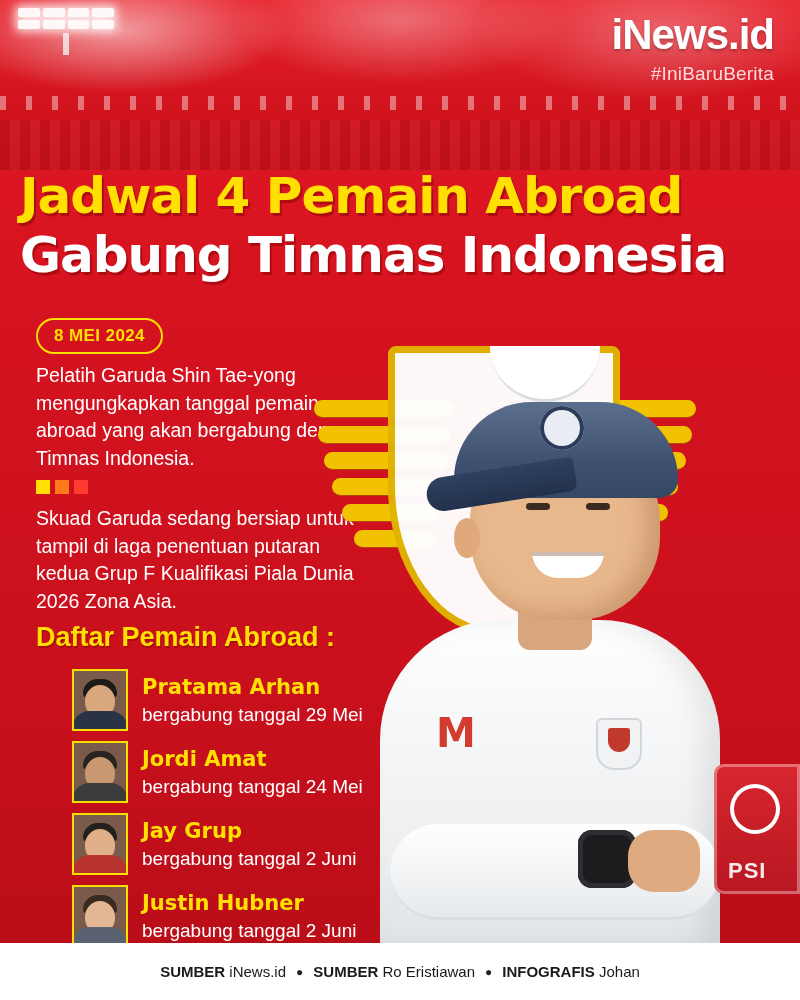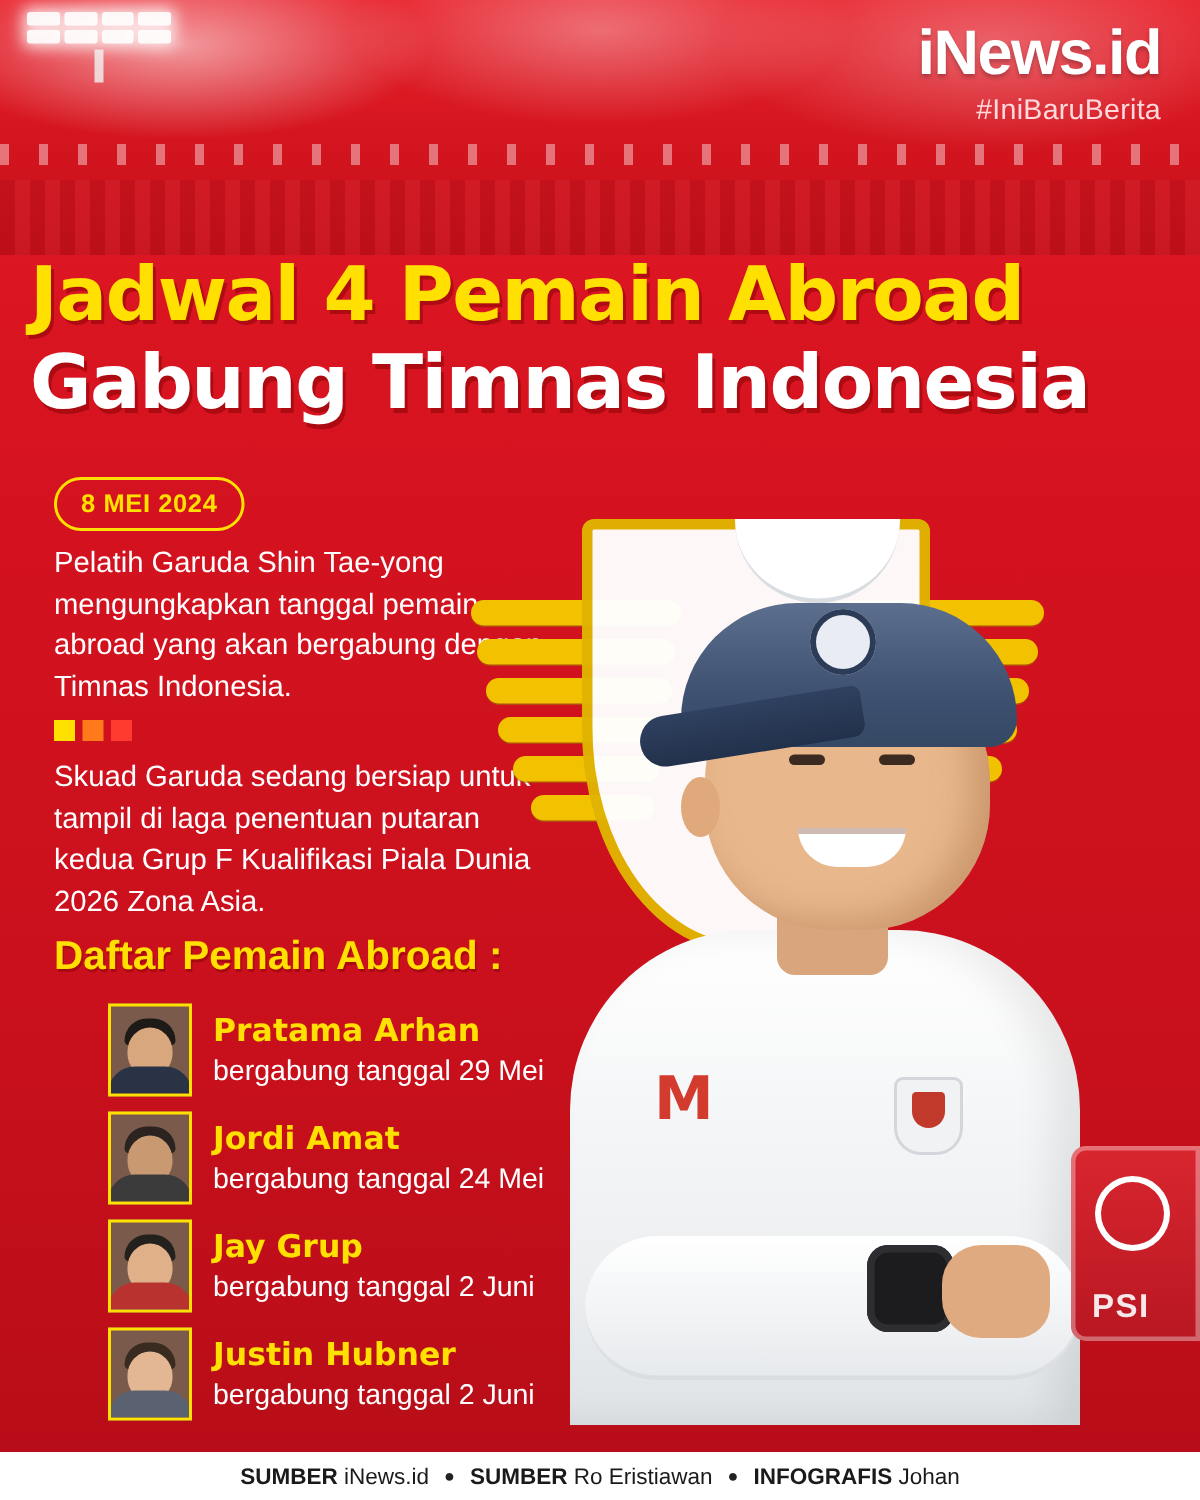--- a/index.html
+++ b/index.html
@@ -261,21 +261,21 @@
     position:absolute; left: 16px; top: 20px; width: 50px; height: 50px;
     border-radius: 50%; box-shadow: inset 0 0 0 4px #fff;
   }
   .sponsor .txt {
     position:absolute; left: 14px; bottom: 10px; color:#fff; font-weight:bold;
     font-size: 22px; letter-spacing: 1px; opacity:.9;
   }
 
   
   .footer {
-    position:absolute; left:0; bottom:0; width:800px; height:32px;
+    position:absolute; left:0; bottom:0; width:800px; height:57px;
     background:#ffffff; display:flex; align-items:center; justify-content:center;
     gap: 10px; color:#1a1a1a; font-size: 15px;
   }
   .footer b { font-weight: bold; }
   .footer .bullet { color:#222; font-size: 12px; }
   .footer .seg { white-space: nowrap; }
 </style>
 </head>
 <body>
 

